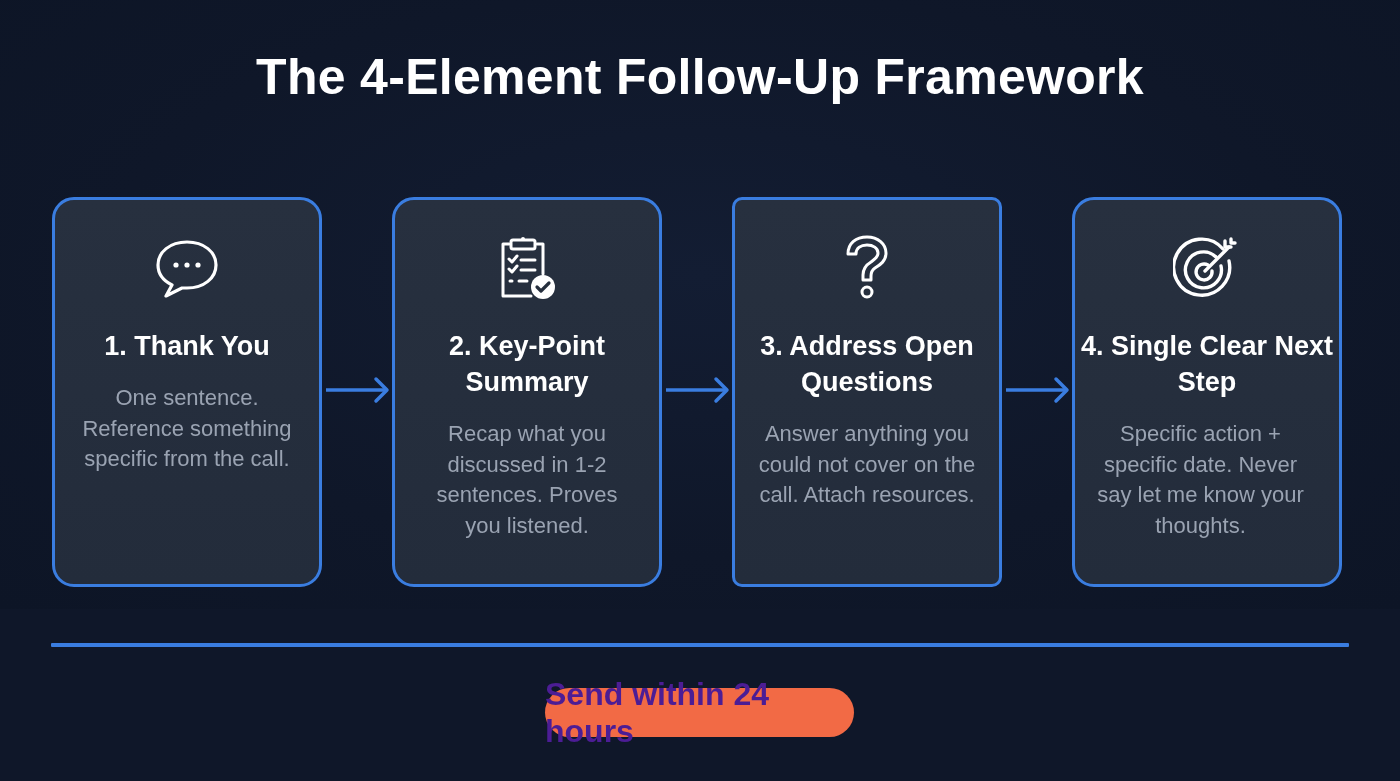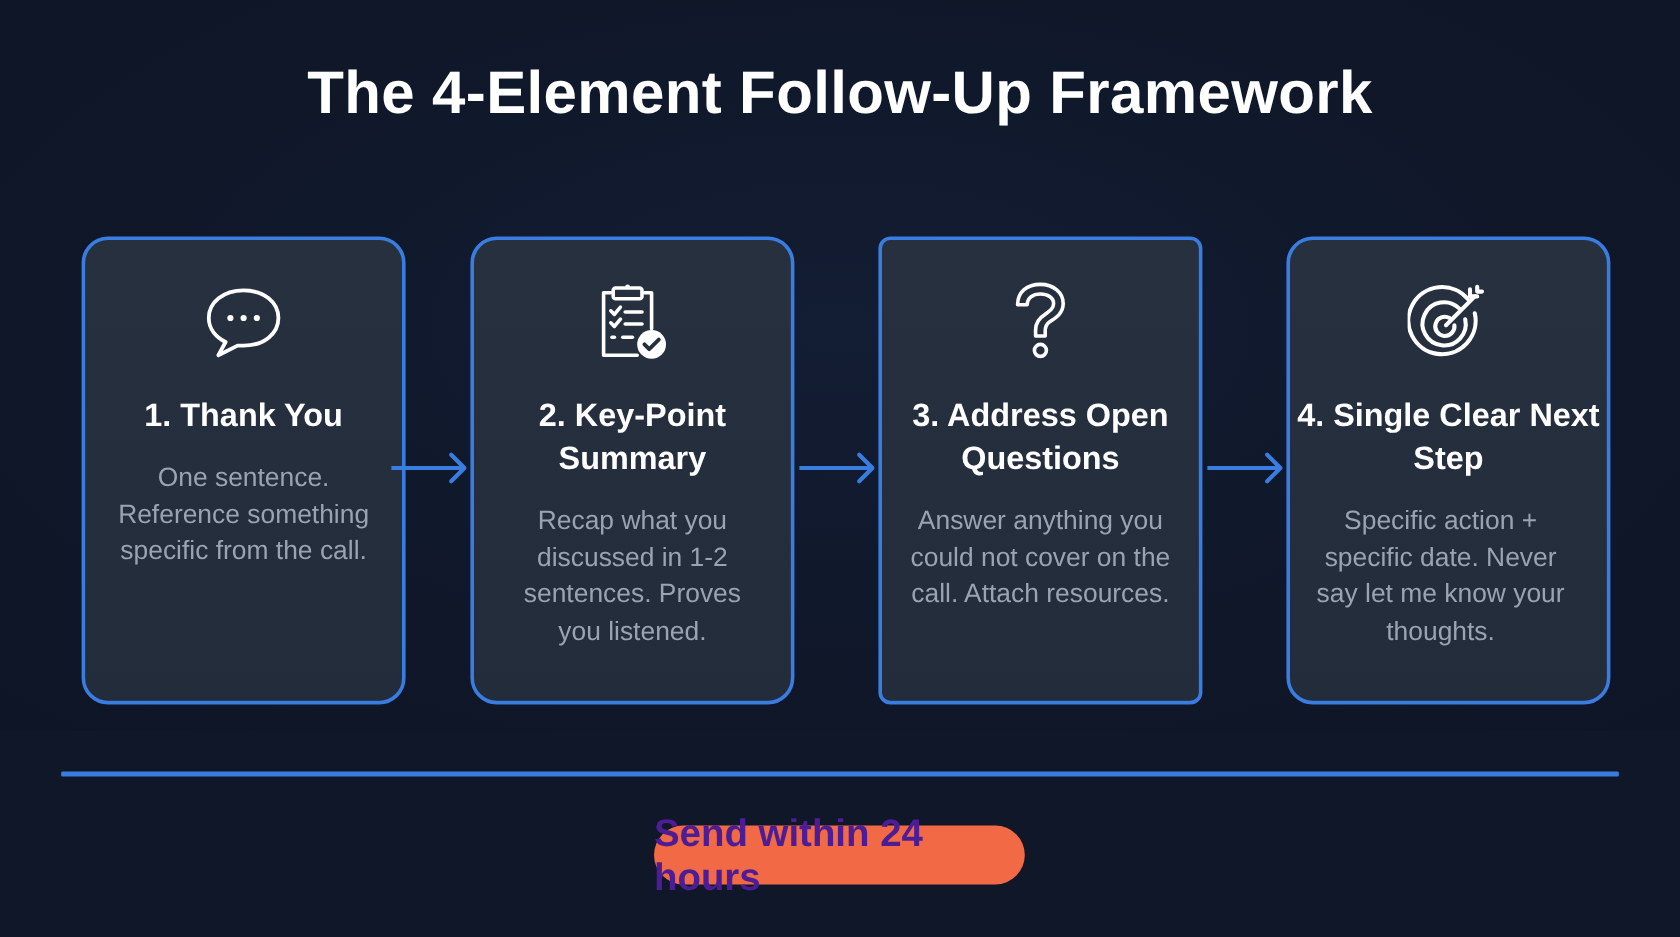--- a/index.html
+++ b/index.html
@@ -44,21 +44,21 @@
       display: flex; align-items: center; justify-content: center;
     }
   </style>
 </head>
 <body>
 
 <div class="page">
 
   <div class="title">The 4-Element Follow-Up Framework</div>
 
-  <div class="card" style="left:68px;">
+  <div class="card" style="left:52px;">
     <div class="icon">
       <svg width="66" height="62" viewBox="0 0 66 62" fill="none" stroke="#ffffff" stroke-width="3.2" stroke-linejoin="round">
         <path d="M33 4 C16 4 4 14 4 27 C4 36 10 43 18 47 L12 58 L28 50 C30 50 31 50 33 50 C50 50 62 40 62 27 C62 14 50 4 33 4 Z"></path>
         <circle cx="22" cy="27" r="2.6" fill="#ffffff" stroke="none"></circle>
         <circle cx="33" cy="27" r="2.6" fill="#ffffff" stroke="none"></circle>
         <circle cx="44" cy="27" r="2.6" fill="#ffffff" stroke="none"></circle>
       </svg>
     </div>
     <div class="card-title" style="top:128px;">1. Thank You</div>
     <div class="card-desc" style="top:183px; left:24px; right:24px;">One sentence. Reference something specific from the call.</div>

